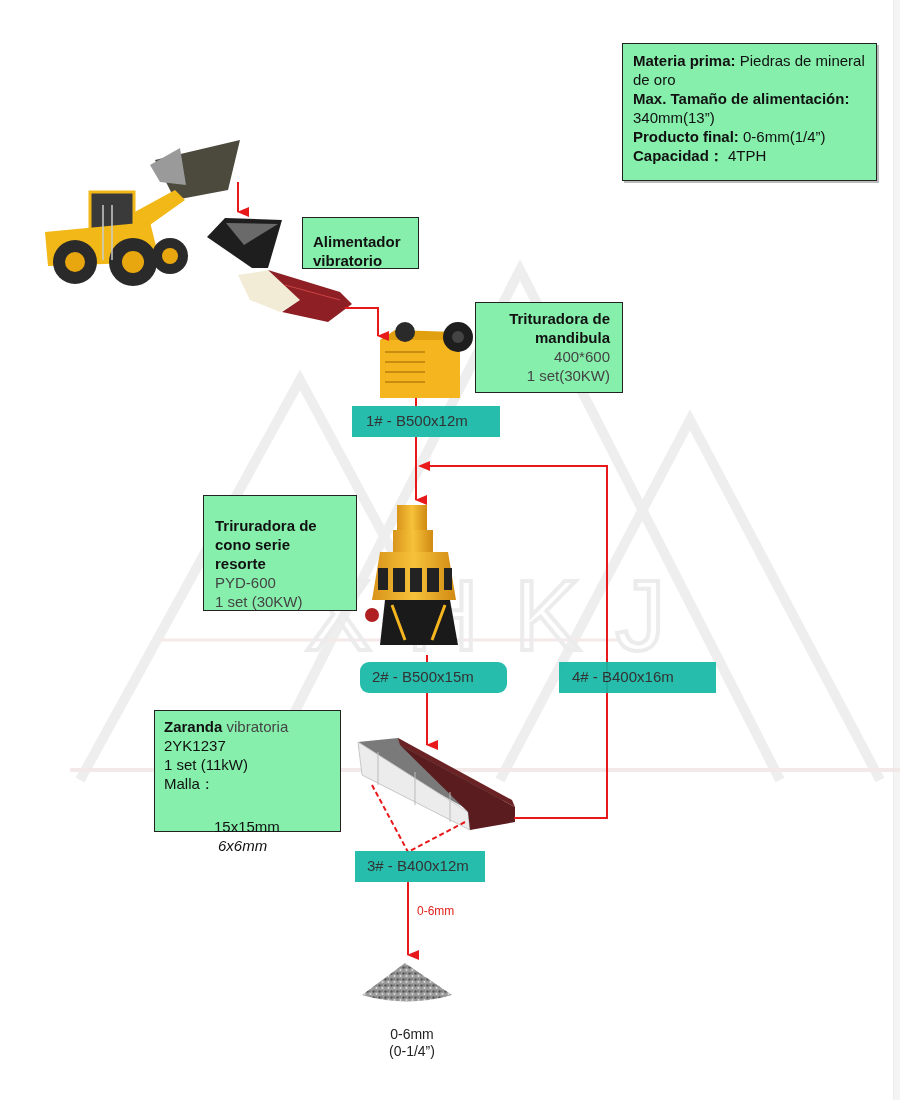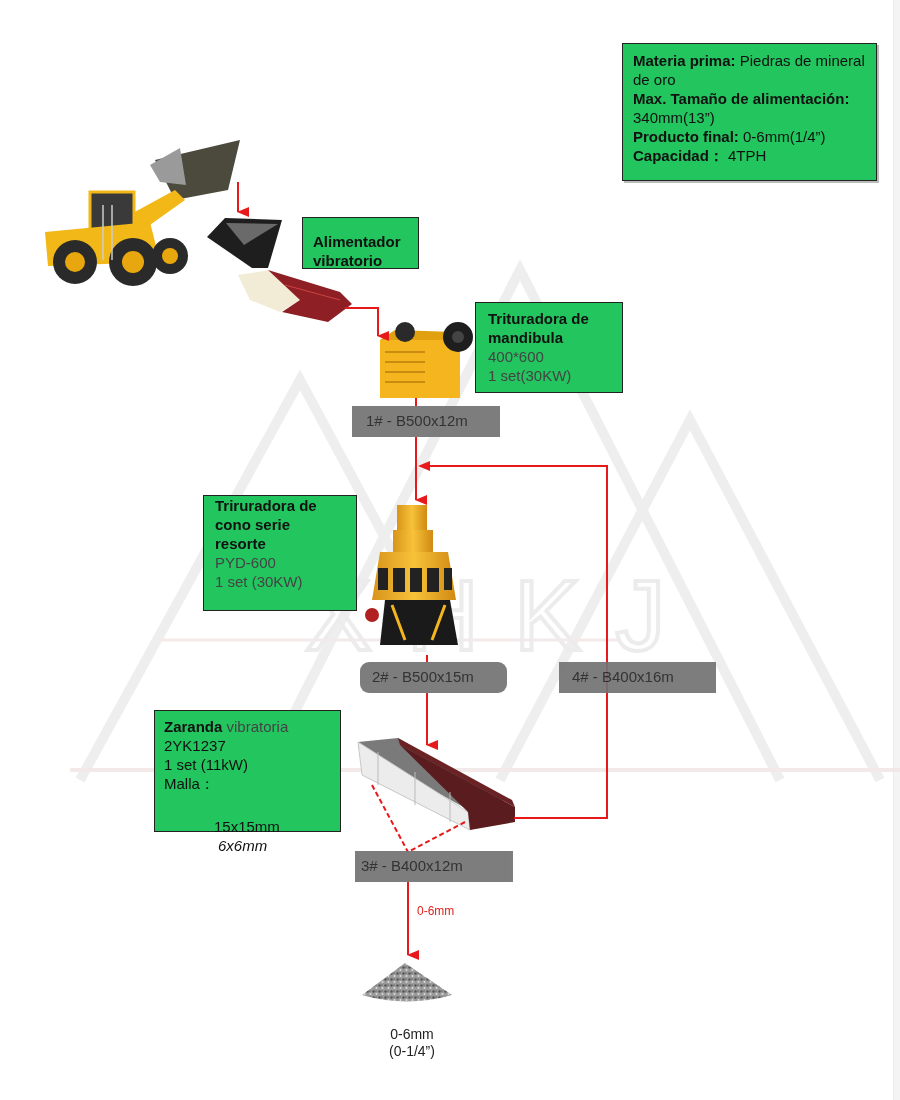--- a/index.html
+++ b/index.html
@@ -1,33 +1,33 @@
 <!DOCTYPE html>
 <html><head>
 <meta charset="utf-8">
 <style>
   html, body { margin:0; padding:0; }
   body { width:900px; height:1100px; background:#ffffff; position:relative; overflow:hidden;
          font-family:"Liberation Sans", sans-serif; color:#111; }
   .right-strip { position:absolute; right:0; top:0; width:6px; height:1100px; background:#f4f4f4; border-left:1px solid #ececec; }
   svg.canvas { position:absolute; left:0; top:0; }
-  .box { position:absolute; background:#22c55e; border:1.5px solid #222; box-sizing:border-box; font-size:15px; line-height:19px; }
+  .box { position:absolute; background:#86efac; border:1.5px solid #222; box-sizing:border-box; font-size:15px; line-height:19px; }
   .box .b { font-weight:bold; }
   .box .g { color:#444; }
   .info-box { left:622px; top:43px; width:255px; height:138px; padding:7px 10px; font-size:15px; line-height:19px; box-shadow:2px 2px 0 #bbb; }
   .feeder-box { left:302px; top:217px; width:117px; height:52px; padding:14px 10px; font-weight:bold; }
-  .jaw-box { left:475px; top:302px; width:148px; height:91px; padding:6px 12px; }
-  .cone-box { left:203px; top:495px; width:154px; height:116px; padding:0 11px; }
+  .jaw-box { left:475px; top:302px; width:148px; height:91px; padding:6px 12px;text-align:right; }
+  .cone-box { left:203px; top:495px; width:154px; height:116px; padding:20px 11px; }
   .screen-box { left:154px; top:710px; width:187px; height:122px; padding:6px 9px; }
   .screen-box .indent1 { padding-left:50px;margin-top:24px; }
   .screen-box .indent2 { padding-left:54px;font-style:italic; }
-  .belt { position:absolute; background:#737373; opacity:0.92; font-size:15px; line-height:30px; height:31px; color:#222; padding-left:14px; box-sizing:border-box; }
+  .belt { position:absolute; background:#14b8a6; opacity:0.92; font-size:15px; line-height:30px; height:31px; color:#222; padding-left:14px; box-sizing:border-box; }
   .belt1 { left:352px; top:406px; width:148px; }
   .belt2 { left:360px; top:662px; width:147px; padding-left:12px;border-radius:9px; }
-  .belt3 { left:355px; top:851px; width:158px; padding-left:6px; }
+  .belt3 { left:355px; top:851px; width:130px; padding-left:12px; }
   .belt4 { left:559px; top:662px; width:157px; padding-left:13px; }
   .flow-label { position:absolute; left:417px; top:904px; font-size:12px; color:#e0231d; }
   .product-label { position:absolute; left:382px; top:1026px; width:60px; text-align:center; font-size:14px; line-height:17px; color:#222; }
 </style>
 </head>
 <body>
 
 <div class="right-strip"></div>
 
 <svg class="canvas" width="900" height="1100" viewBox="0 0 900 1100">

